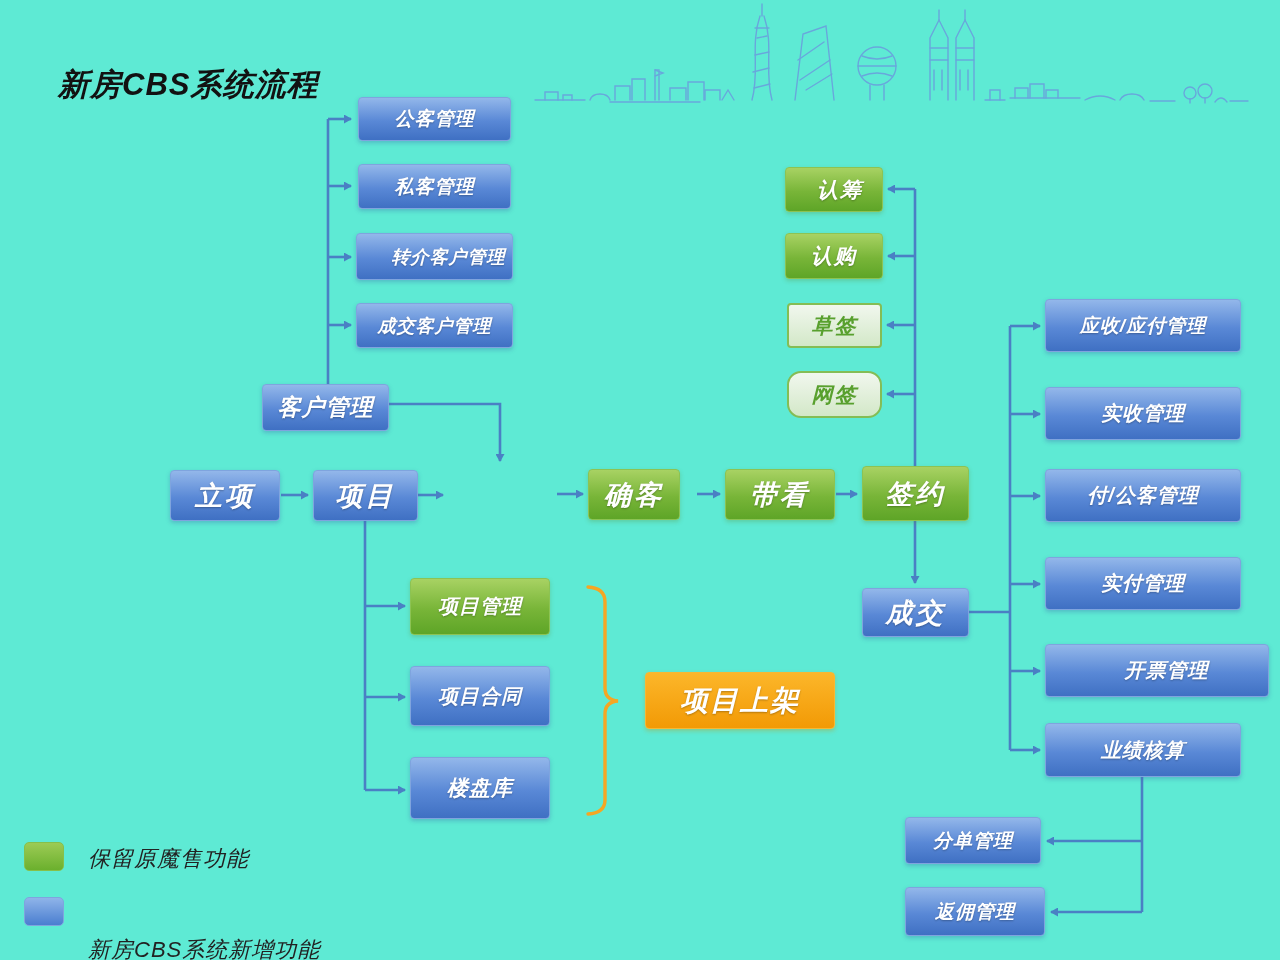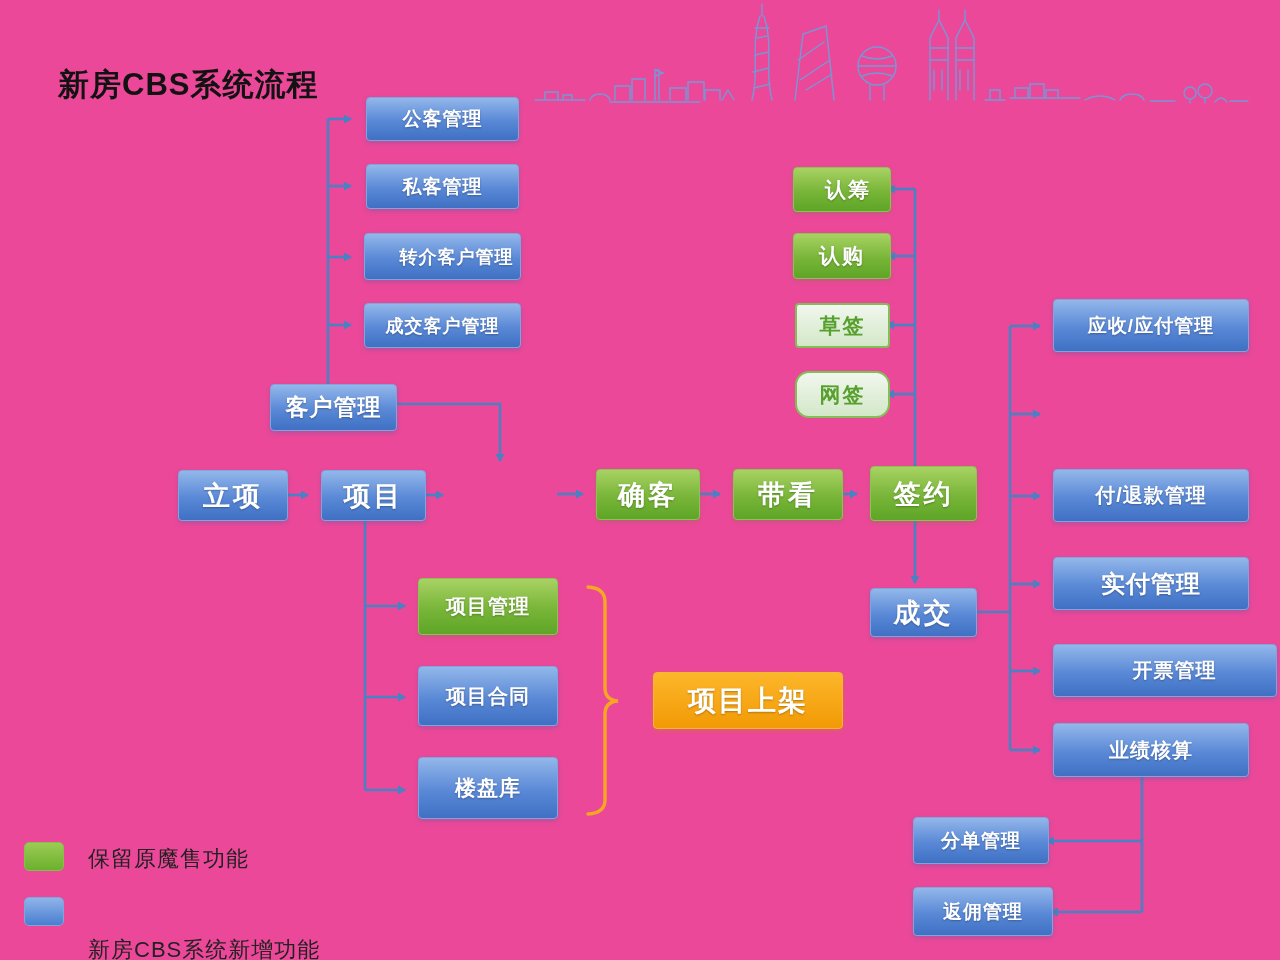--- a/index.html
+++ b/index.html
@@ -1,55 +1,55 @@
 <!DOCTYPE html>
 <html><head>
 <meta charset="utf-8">
 <style>
   html,body{margin:0;padding:0;background:#ffffff;}
   body{font-family:"Liberation Sans","DejaVu Sans",sans-serif;}
-  .canvas{position:relative;width:1280px;height:960px;background:#ec4899;overflow:hidden;}
+  .canvas{position:relative;width:1280px;height:960px;background:#5eead4;overflow:hidden;font-style:italic;}
   svg.layer{position:absolute;left:0;top:0;pointer-events:none;}
   .page-title{position:absolute;left:58px;top:64px;font-size:31px;font-weight:900;color:#121212;letter-spacing:1px;margin:0;}
   .node{position:absolute;display:flex;align-items:center;justify-content:center;color:#fff;
         font-weight:bold;border-radius:4px;text-shadow:0 1px 2px rgba(0,0,0,.28);letter-spacing:1px;
-        font-size:19px;box-sizing:border-box;margin-left:8px;}
+        font-size:19px;box-sizing:border-box;}
   .blue{background:linear-gradient(180deg,#93b7ea 0%,#5988d6 55%,#3f70c3 100%);
         border:1px solid #7fa4de;box-shadow:0 2px 4px rgba(60,100,170,.35);}
   .green{background:linear-gradient(180deg,#a8d263 0%,#78b538 55%,#5ea527 100%);
         border:1px solid #8cc353;box-shadow:0 2px 4px rgba(90,140,50,.3);}
   .lightgreen{background:linear-gradient(180deg,#f1f7ee 0%,#d3e8c8 100%);
         border:2px solid #84bd55;color:#58a02e;text-shadow:none;}
   .orange{background:linear-gradient(180deg,#fcb62a 0%,#f29a05 100%);
         border:1px solid #f7b733;box-shadow:0 2px 4px rgba(200,140,0,.35);}
   
   #n-gongke{left:358px;top:97px;width:153px;height:44px;}
   #n-sike{left:358px;top:164px;width:153px;height:45px;}
   #n-zhuanjie{left:356px;top:233px;width:157px;height:47px;font-size:18px;padding-left:28px;}
   #n-cjkh{left:356px;top:303px;width:157px;height:45px;font-size:18px;}
   #n-kehu{left:262px;top:384px;width:127px;height:47px;font-size:23px;}
   #n-lixiang{left:170px;top:470px;width:110px;height:51px;font-size:27px;letter-spacing:3px;}
   #n-xiangmu{left:313px;top:470px;width:105px;height:51px;font-size:27px;letter-spacing:3px;}
   #n-baobei{left:448px;top:466px;width:109px;height:55px;font-size:27px;letter-spacing:3px;}
-  #n-queke{left:588px;top:469px;width:104px;height:51px;font-size:27px;letter-spacing:3px;}
+  #n-queke{left:588px;top:469px;width:92px;height:51px;font-size:27px;letter-spacing:3px;}
   #n-daikan{left:725px;top:469px;width:110px;height:51px;font-size:27px;letter-spacing:3px;}
   #n-qianyue{left:862px;top:466px;width:107px;height:55px;font-size:27px;letter-spacing:3px;}
   #n-renchou{left:785px;top:167px;width:98px;height:45px;font-size:21px;letter-spacing:2px;padding-left:12px;}
   #n-rengou{left:785px;top:233px;width:98px;height:46px;font-size:21px;letter-spacing:2px;}
   #n-caoqian{left:787px;top:303px;width:95px;height:45px;font-size:21px;letter-spacing:2px;}
   #n-wangqian{left:787px;top:371px;width:95px;height:47px;font-size:21px;letter-spacing:2px;border-radius:14px;}
   #n-chengjiao{left:862px;top:588px;width:107px;height:49px;font-size:27px;letter-spacing:3px;}
   #n-xmgl{left:410px;top:578px;width:140px;height:57px;font-size:20px;}
   #n-xmht{left:410px;top:666px;width:140px;height:60px;font-size:20px;}
   #n-lpk{left:410px;top:757px;width:140px;height:62px;font-size:21px;}
   #n-xmsj{left:645px;top:672px;width:190px;height:57px;font-size:28px;letter-spacing:2px;}
   #n-yingshou{left:1045px;top:299px;width:196px;height:53px;}
   #n-shishou{left:1045px;top:387px;width:196px;height:53px;font-size:20px;}
   #n-futuikuan{left:1045px;top:469px;width:196px;height:53px;font-size:20px;}
-  #n-shifu{left:1045px;top:557px;width:196px;height:53px;font-size:24px;}
+  #n-shifu{left:1045px;top:557px;width:196px;height:53px;font-size:20px;}
   #n-kaipiao{left:1045px;top:644px;width:224px;height:53px;font-size:20px;padding-left:19px;}
   #n-yeji{left:1045px;top:723px;width:196px;height:54px;font-size:20px;}
   #n-fendan{left:905px;top:817px;width:136px;height:47px;}
   #n-fanyong{left:905px;top:887px;width:140px;height:49px;}
   
   .legend-swatch{position:absolute;width:38px;height:27px;border-radius:5px;}
   #sw-green{left:24px;top:842px;background:linear-gradient(180deg,#9ccb55,#6bb02d);border:1px solid #86c04a;}
   #sw-blue{left:24px;top:897px;background:linear-gradient(180deg,#8fb4e9,#4a7ed0);border:1px solid #7fa4de;}
   .legend-label{position:absolute;font-size:22px;color:#222222;font-weight:500;letter-spacing:1px;}
   #lg-green{left:88px;top:844px;}
@@ -187,21 +187,22 @@
   <div class="node lightgreen" id="n-wangqian">网签</div>
 
   <div class="node blue" id="n-chengjiao">成交</div>
 
   <div class="node green" id="n-xmgl">项目管理</div>
   <div class="node blue" id="n-xmht">项目合同</div>
   <div class="node blue" id="n-lpk">楼盘库</div>
   <div class="node orange" id="n-xmsj">项目上架</div>
 
   <div class="node blue" id="n-yingshou">应收/应付管理</div>
-  <div class="node blue" id="n-futuikuan">付/退款管理</div>
+  <div class="node blue" id="n-shishou">实收管理</div>
+  <div class="node blue" id="n-futuikuan">付/公客管理</div>
   <div class="node blue" id="n-shifu">实付管理</div>
   <div class="node blue" id="n-kaipiao">开票管理</div>
   <div class="node blue" id="n-yeji">业绩核算</div>
   <div class="node blue" id="n-fendan">分单管理</div>
   <div class="node blue" id="n-fanyong">返佣管理</div>
 
   <div class="legend-swatch" id="sw-green"></div>
   <div class="legend-label" id="lg-green">保留原魔售功能</div>
   <div class="legend-swatch" id="sw-blue"></div>
   <div class="legend-label" id="lg-blue">新房CBS系统新增功能</div>

